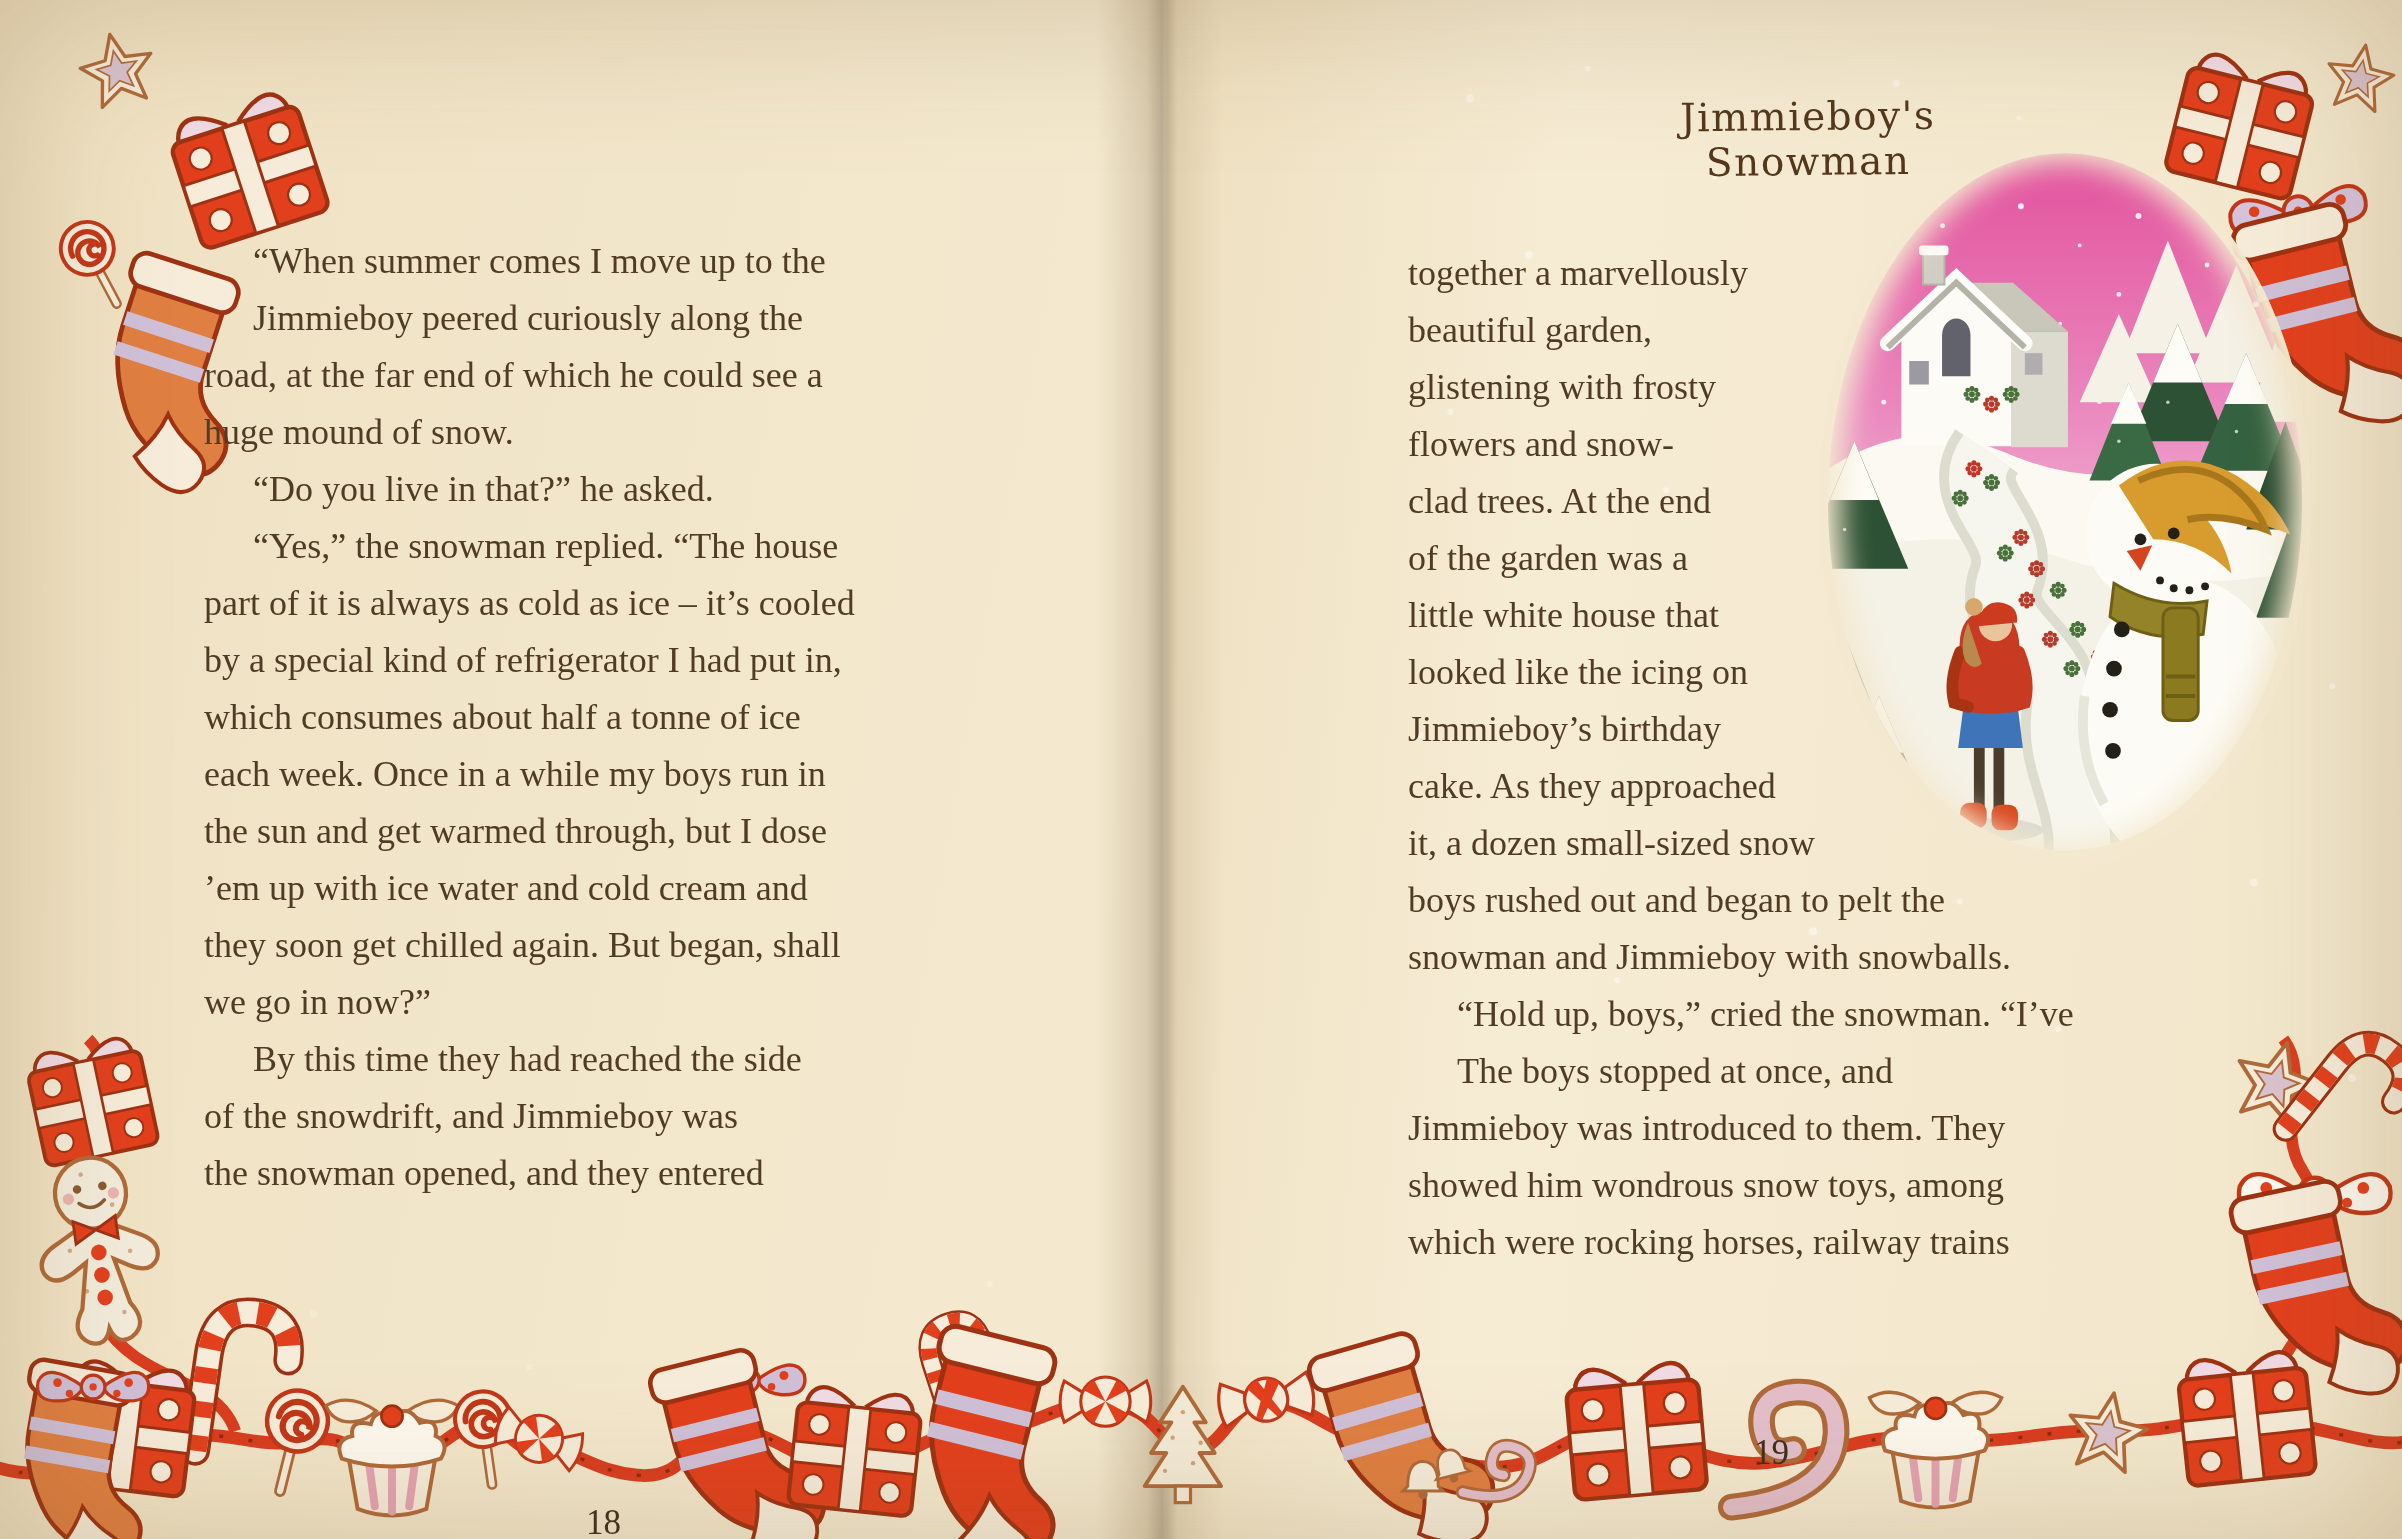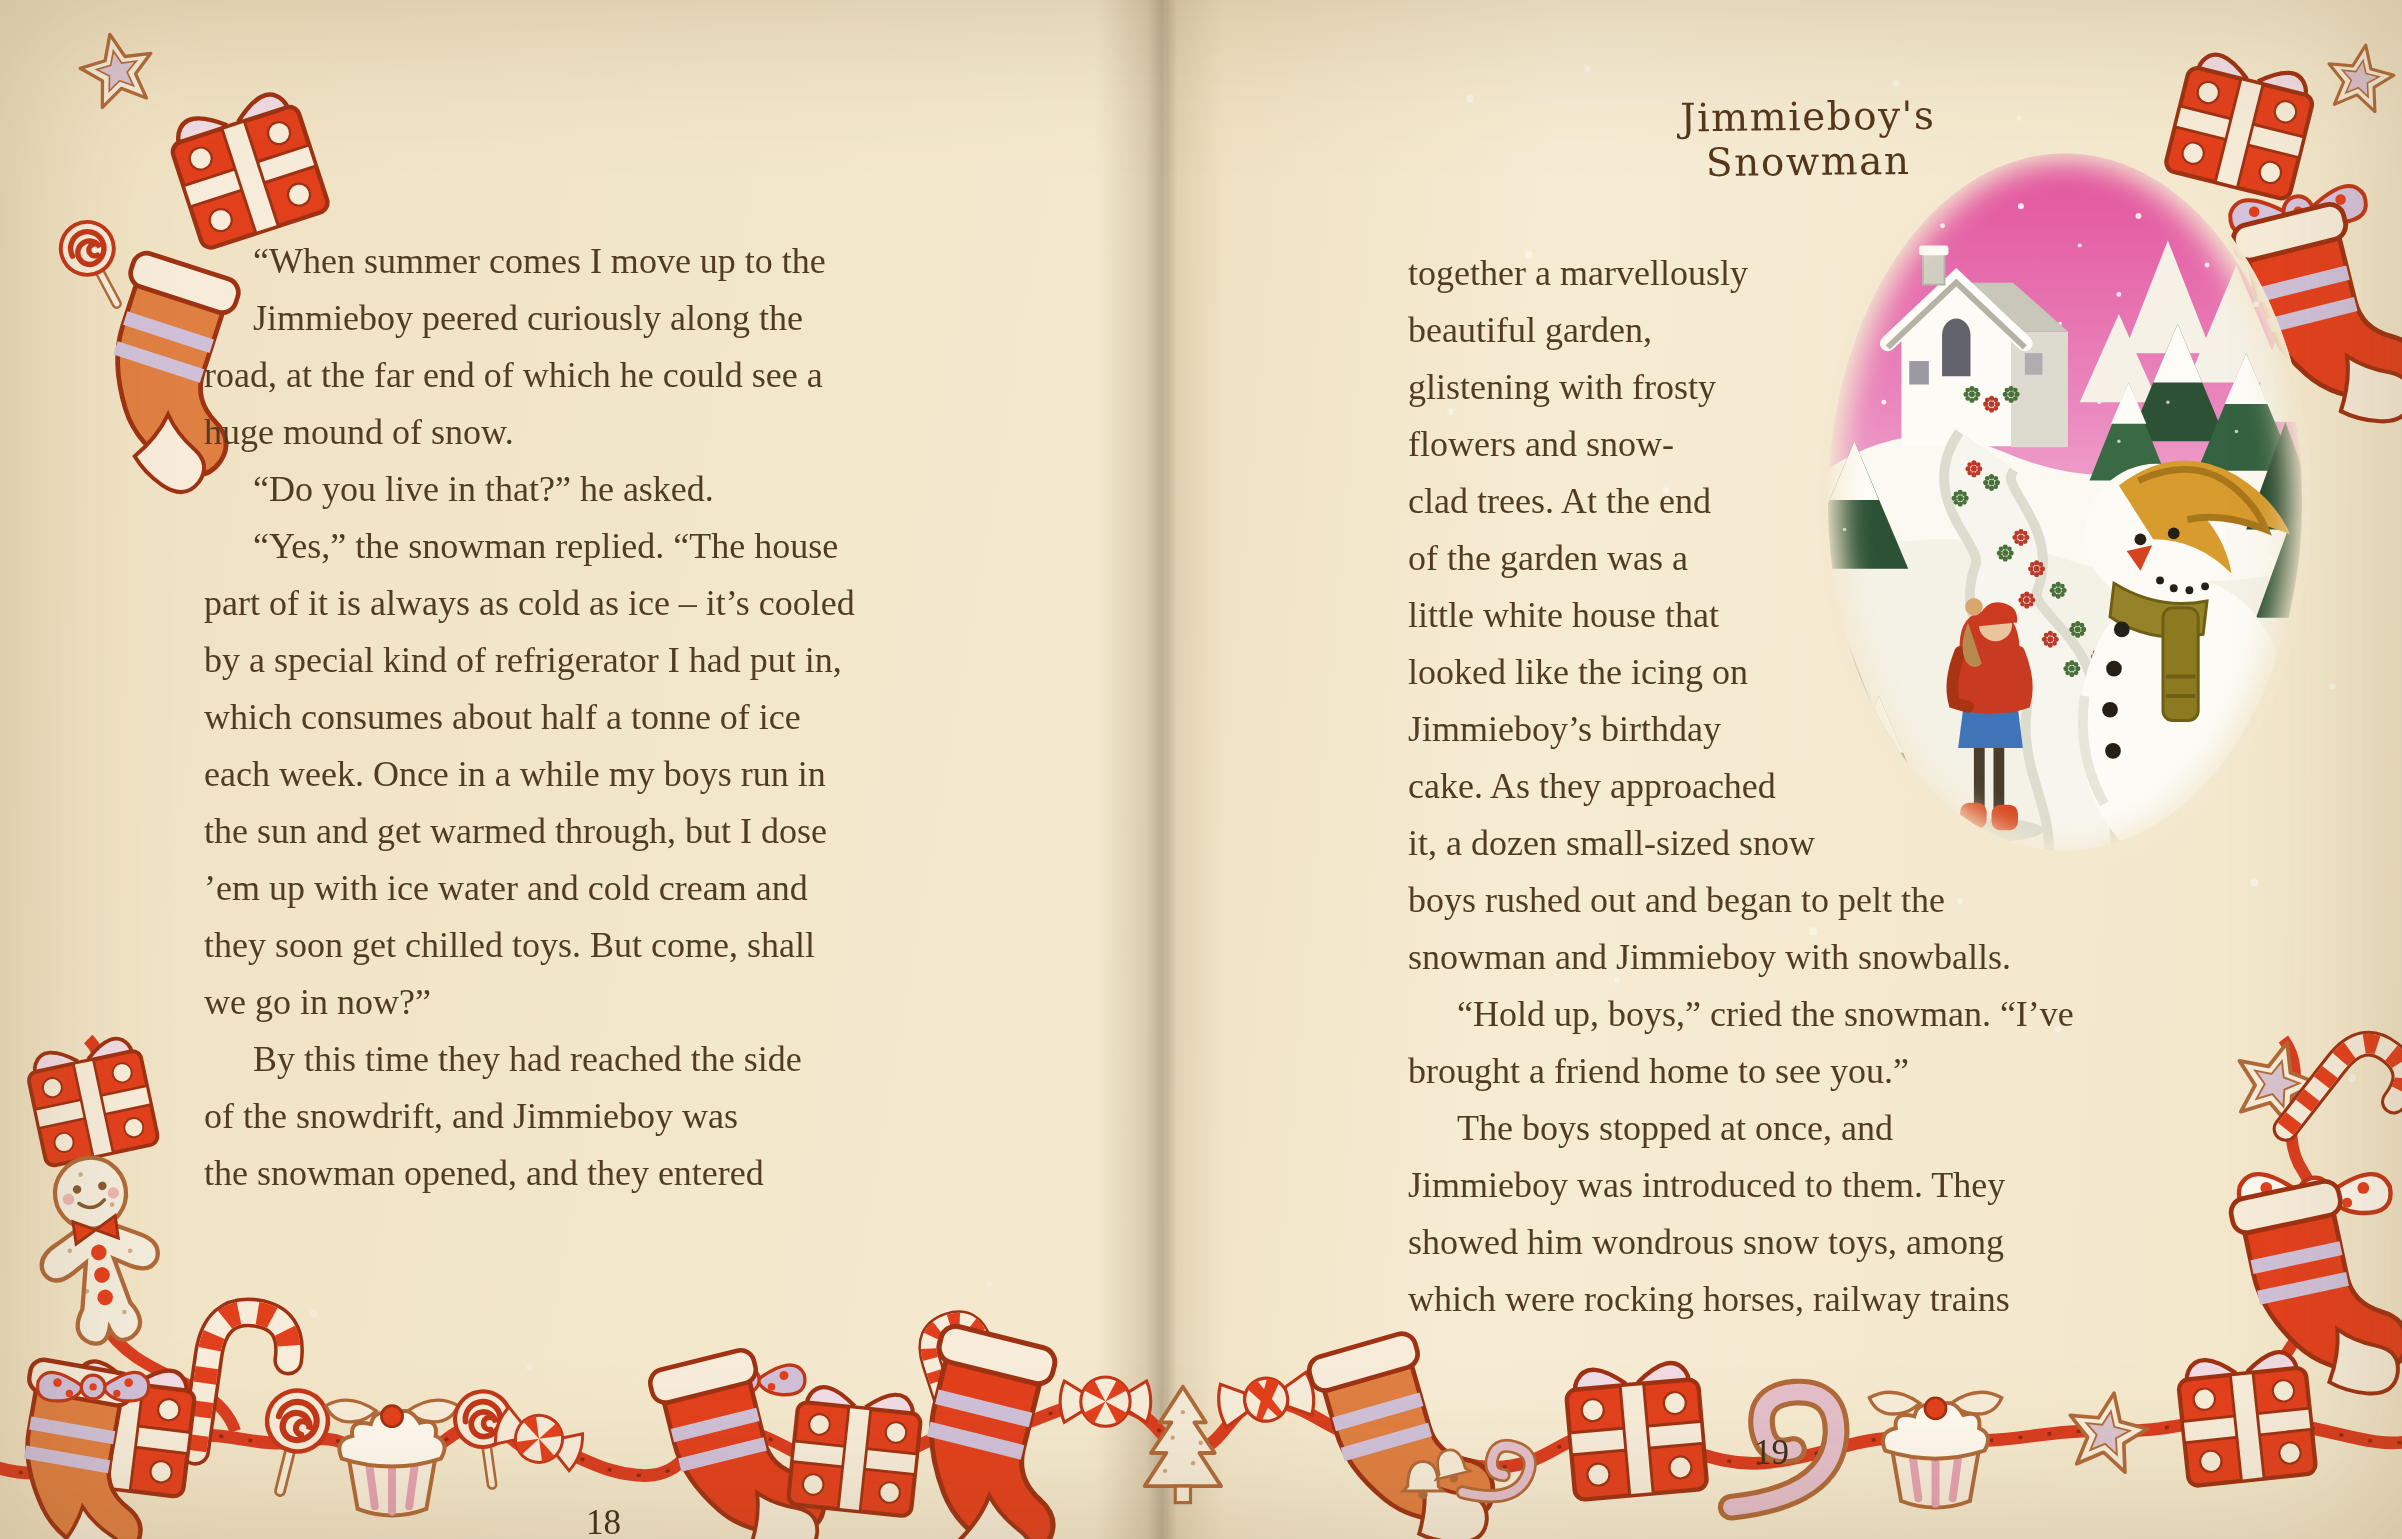--- a/index.html
+++ b/index.html
@@ -241,42 +241,41 @@
       <div class="line">road, at the far end of which he could see a</div>
       <div class="line">huge mound of snow.</div>
       <div class="line indent">“Do you live in that?” he asked.</div>
       <div class="line indent">“Yes,” the snowman replied. “The house</div>
       <div class="line">part of it is always as cold as ice – it’s cooled</div>
       <div class="line">by a special kind of refrigerator I had put in,</div>
       <div class="line">which consumes about half a tonne of ice</div>
       <div class="line">each week. Once in a while my boys run in</div>
       <div class="line">the sun and get warmed through, but I dose</div>
       <div class="line">’em up with ice water and cold cream and</div>
-      <div class="line">they soon get chilled toys. But come, shall</div>
+      <div class="line">they soon get chilled again. But began, shall</div>
       <div class="line">we go in now?”</div>
       <div class="line indent">By this time they had reached the side</div>
       <div class="line">of the snowdrift, and Jimmieboy was</div>
       <div class="line">the snowman opened, and they entered</div>
     </div>
   <div id="right-text" class="textcol">
       <div class="line">together a marvellously</div>
       <div class="line">beautiful garden,</div>
       <div class="line">glistening with frosty</div>
       <div class="line">flowers and snow-</div>
       <div class="line">clad trees. At the end</div>
       <div class="line">of the garden was a</div>
       <div class="line">little white house that</div>
       <div class="line">looked like the icing on</div>
       <div class="line">Jimmieboy’s birthday</div>
       <div class="line">cake. As they approached</div>
       <div class="line">it, a dozen small-sized snow</div>
       <div class="line">boys rushed out and began to pelt the</div>
       <div class="line">snowman and Jimmieboy with snowballs.</div>
       <div class="line indent">“Hold up, boys,” cried the snowman. “I’ve</div>
-      <div class="line">brought a friend home to see you.”</div>
       <div class="line indent">The boys stopped at once, and</div>
       <div class="line">Jimmieboy was introduced to them. They</div>
       <div class="line">showed him wondrous snow toys, among</div>
       <div class="line">which were rocking horses, railway trains</div>
     </div>
 
   <svg class="illus" viewBox="0 0 490 730">
     <defs>
       <linearGradient id="skyG" x1="0" y1="0" x2="0" y2="1">
         <stop offset="0" stop-color="#e2519c"></stop>

